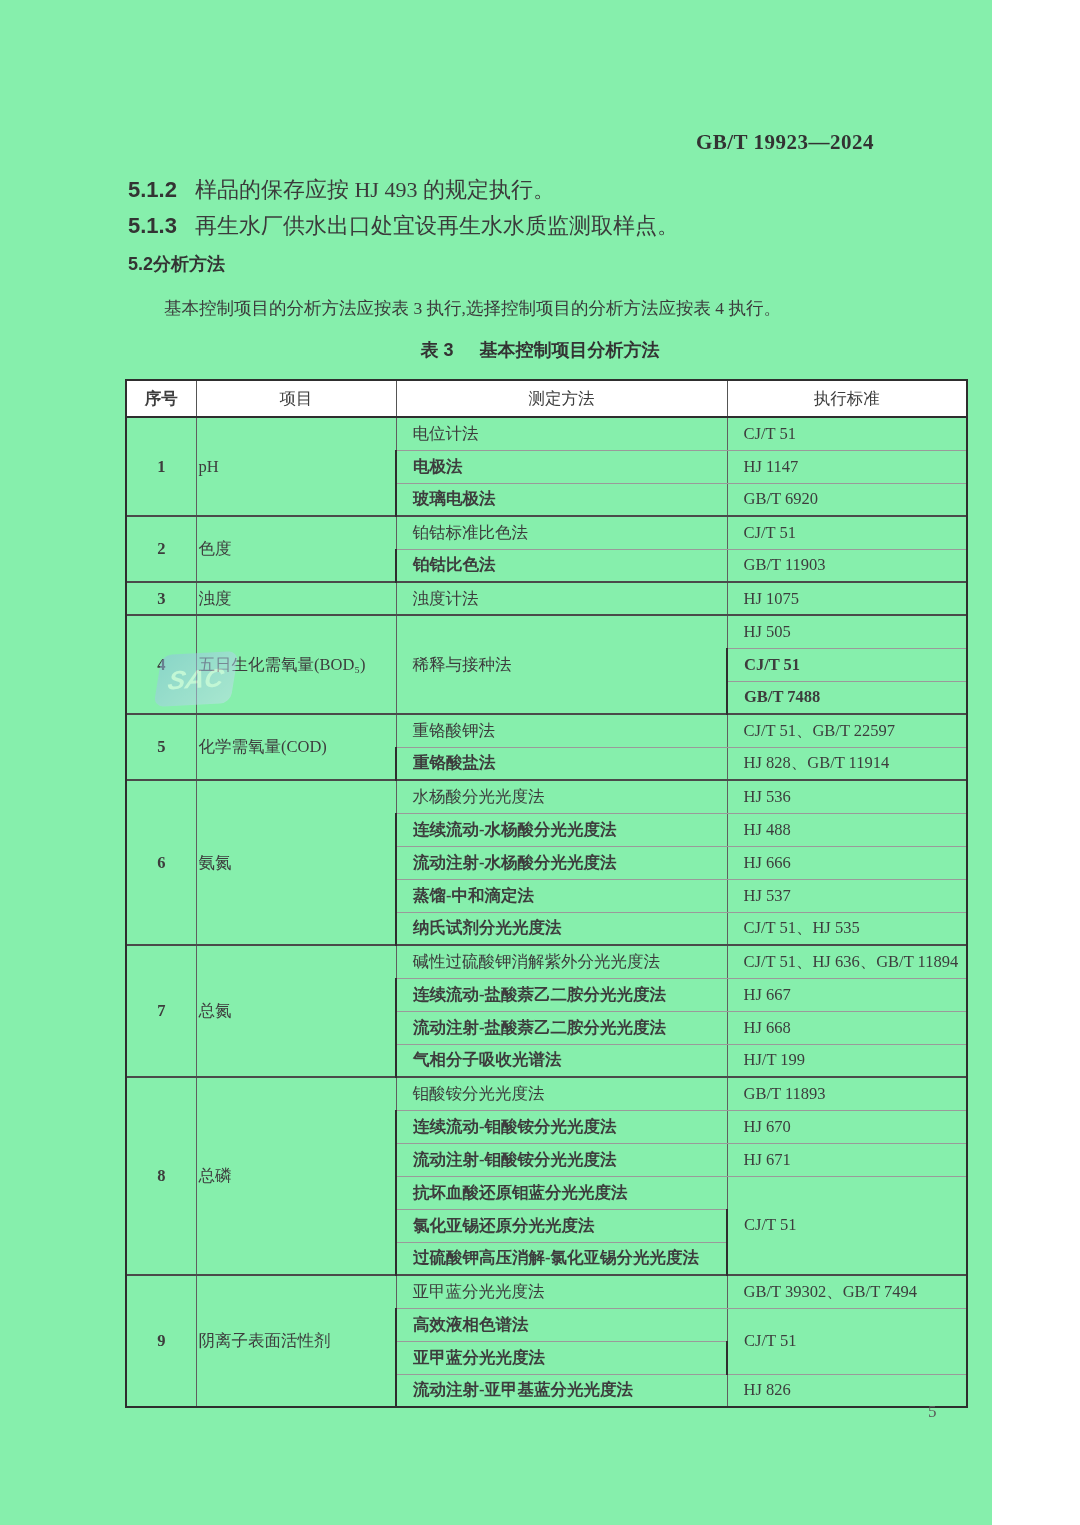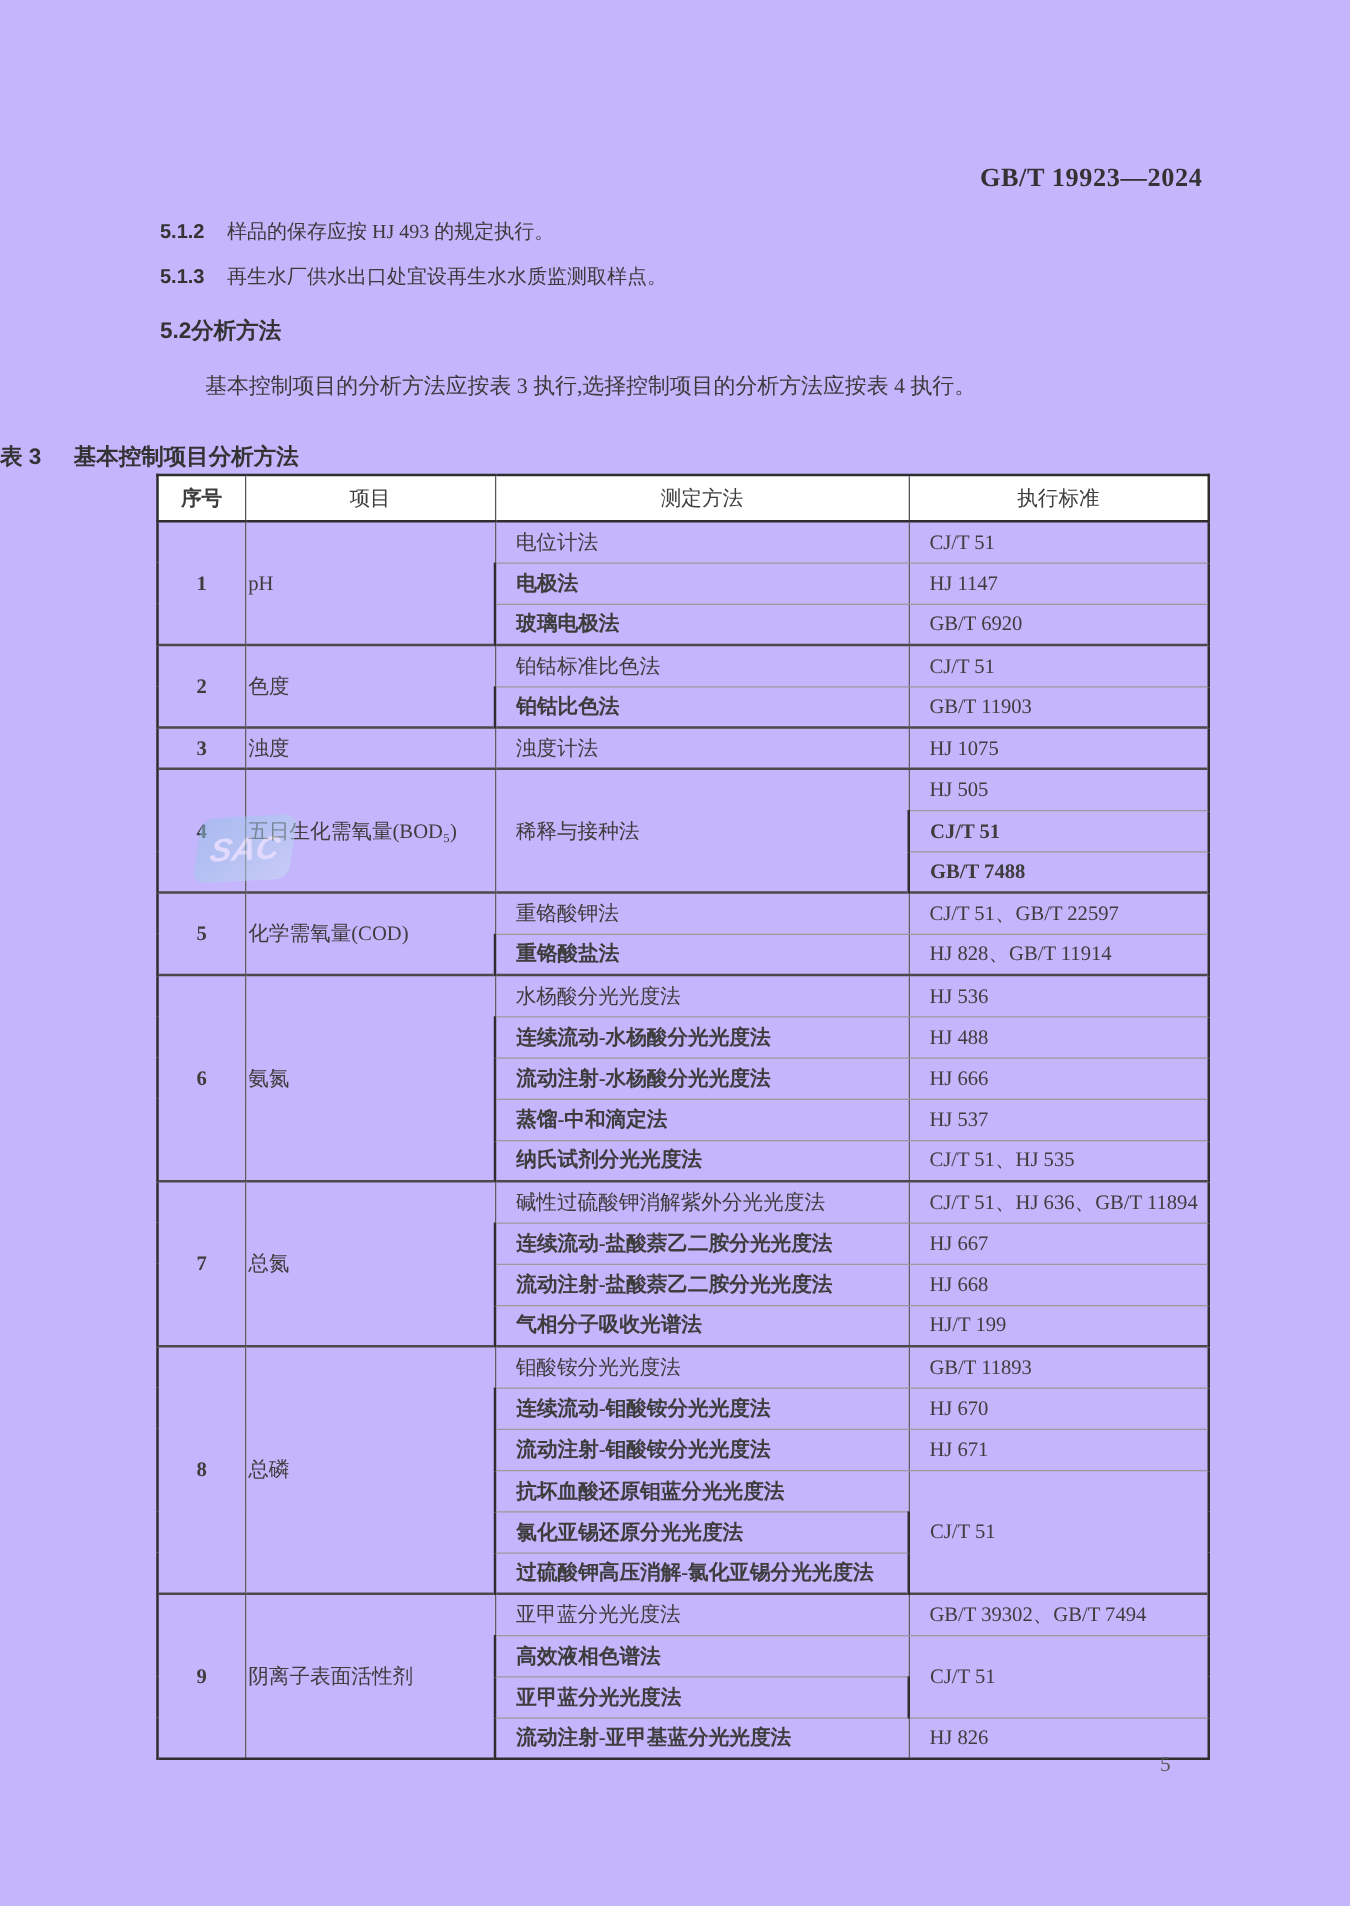--- a/index.html
+++ b/index.html
@@ -1,48 +1,49 @@
 <!DOCTYPE html>
 <html><head>
 <meta charset="utf-8">
 <style>
   html,body{margin:0;padding:0;background:#ffffff;}
   .page{
     position:relative;
-    width:1080px;height:1525px;
-    background:#c4b5fd;
+    width:992px;height:1525px;
+    background:#86efac;
     font-family:"Liberation Serif","DejaVu Serif",serif;
     color:#3b3b3b;
     overflow:hidden;
   }
   .doc-number{
     position:absolute;top:130px;right:118px;
     font-size:21px;font-weight:700;letter-spacing:.5px;color:#333;
   }
-  .clause{position:absolute;left:128px;font-size:16px;white-space:nowrap;}
+  .clause{position:absolute;left:128px;font-size:22px;white-space:nowrap;}
   .clause-no{
     font-family:"Liberation Sans","DejaVu Sans",sans-serif;
     font-weight:700;margin-right:18px;color:#333;
   }
   .c512{top:175px;}
   .c513{top:211px;}
   .subsection{
     position:absolute;left:128px;top:252px;
     font-family:"Liberation Sans","DejaVu Sans",sans-serif;
     font-weight:700;font-size:18px;color:#333;
   }
   .subsection .sub-no{}
   .paragraph{
     position:absolute;left:128px;top:296px;width:830px;
     font-size:17.5px;text-indent:36px;color:#3b3b3b;
   }
   .table-title{
     position:absolute;left:0;top:338px;width:1080px;
-    font-family:"Liberation Sans","DejaVu Sans",sans-serif;
-    font-weight:700;font-size:18px;color:#333;margin-top:15px;
+    text-align:center;
+    font-family:"Liberation Sans","DejaVu Sans",sans-serif;
+    font-weight:700;font-size:18px;color:#333;
   }
   .table-title .t-label{margin-right:26px;}
   .tbl-wrap{position:absolute;left:125px;top:379px;width:841px;}
   table{
     border-collapse:collapse;table-layout:fixed;width:841px;
     font-size:16.5px;color:#3d3d3d;
   }
   col.c-no{width:70px;}
   col.c-item{width:200px;}
   col.c-method{width:331px;}

